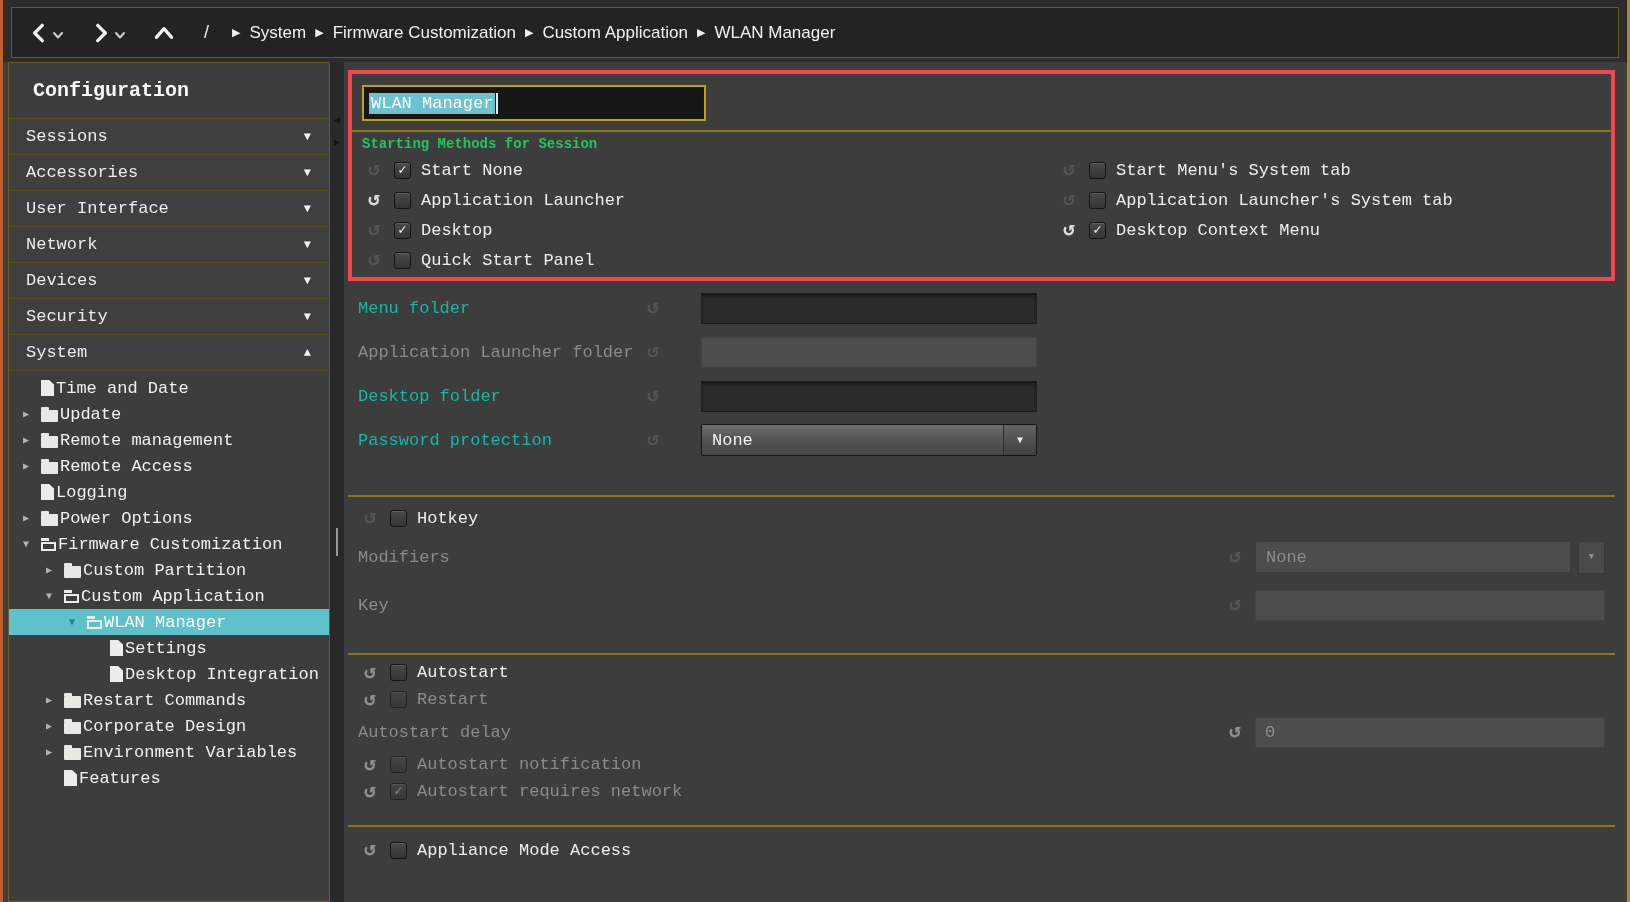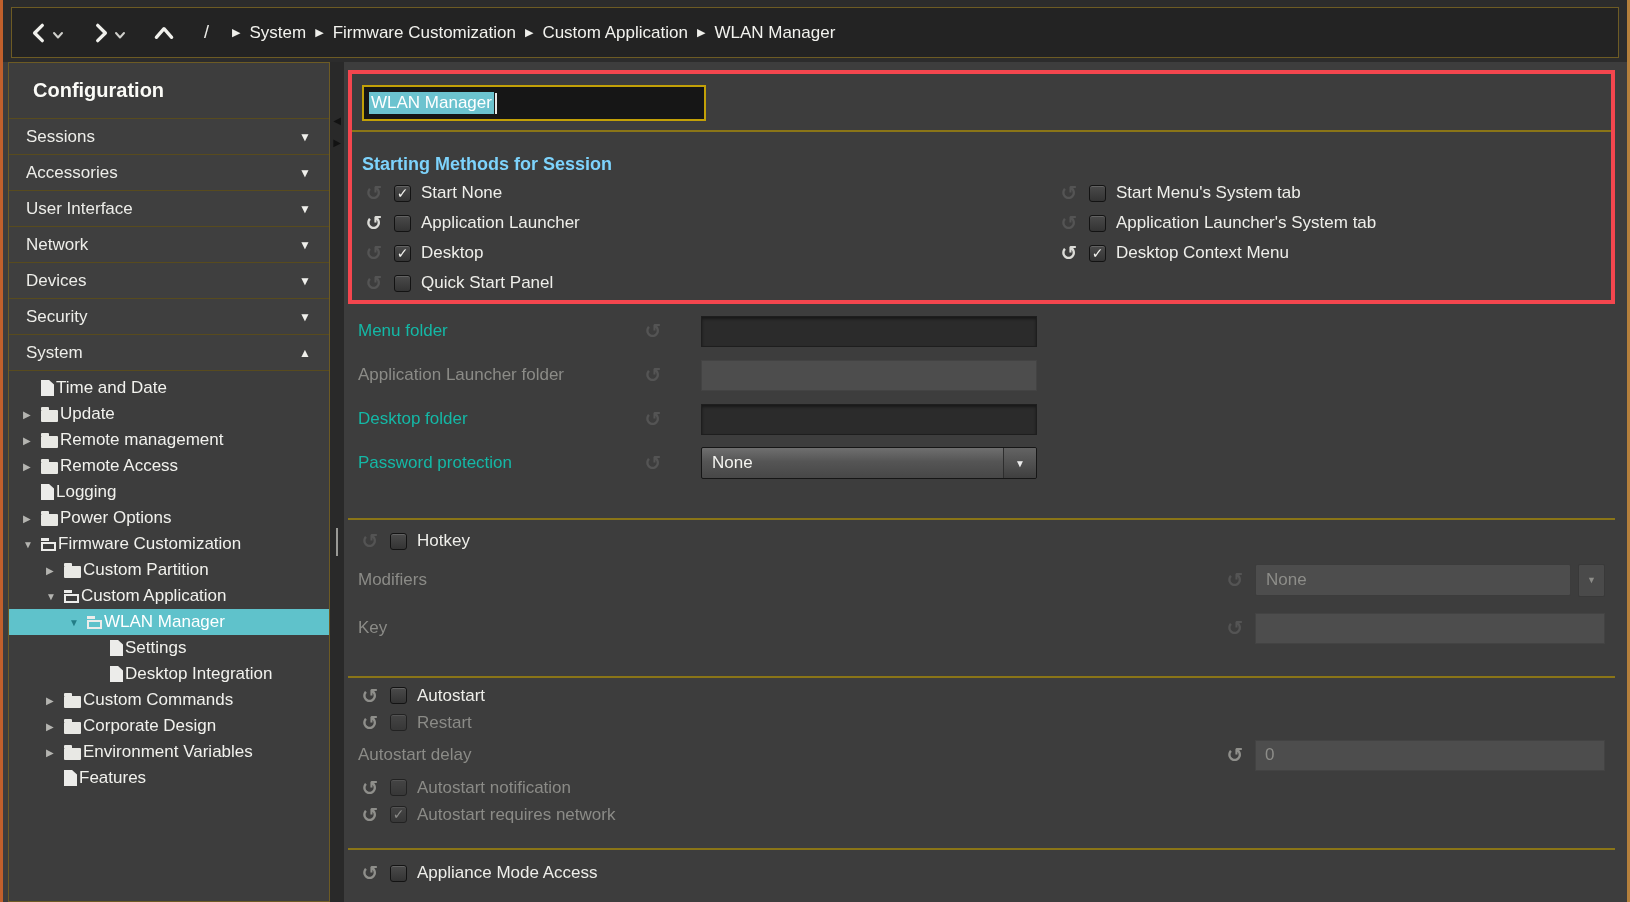--- a/index.html
+++ b/index.html
@@ -18,21 +18,21 @@
     display:flex; align-items:center; padding:0 16px;
   }
   .nav-btn { display:flex; align-items:center; justify-content:center; cursor:default; }
   .nav-caret { margin:6px 4px 0 2px; }
   .nav-gap { width:22px; }
   .path-root { margin:0 14px 0 28px; font-size:18px; color:#efefeb; }
   .breadcrumb { display:flex; align-items:center; }
   .bc-sep { font-size:11px; color:#efefeb; margin:0 9px; }
   .bc-item { font-size:17px; color:#f2f2ee; white-space:nowrap; }
   
-  .content { display:flex; height:840px; }
+  .content { display:flex; height:840px;font-family:Liberation Mono, monospace; }
   
   .sidebar {
     width:322px; margin-left:5px; background:#3d3d3d;
     border:1px solid #6d5b24; overflow:hidden; flex:none;
   }
   .sidebar-title { height:56px; display:flex; align-items:center; padding-left:24px;
     font-size:20px; font-weight:bold; color:#fbfbf7; border-bottom:1px solid #584b1e; }
   .acc-row { height:36px; display:flex; align-items:center; padding:0 18px 0 17px;
     border-bottom:1px solid #584b1e; background:#3f3f3f; }
   .acc-label { flex:1; color:#ededE9; }
@@ -63,21 +63,21 @@
   
   .main { flex:1; padding:0 12px 0 4px; overflow:hidden; }
   .gold-divider { height:2px; background:#8a7517; }
   .red-box { margin-top:8px; border:4px solid #f4464e; }
   .session-row { display:flex; align-items:center; height:56px; padding:2px 10px 0 10px; }
   .session-label { flex:1; color:#eceCE8; }
   .session-input { width:344px; height:36px; border:2px solid #c2a007; background:#161616;
     display:flex; align-items:center; padding:0 5px; }
   .sel-text { background:#6cc3cf; color:#ffffff; padding:1px 2px; }
   .caret { display:inline-block; width:2px; height:21px; background:#e8e8e8; margin-left:1px; }
-  .section-title { font-size:18px; font-weight:bold; color:#7dd3fc; padding:22px 0 3px 10px; }
+  .section-title { font-size:14px; font-weight:bold; color:#22c55e; padding:4px 0 3px 10px; }
   .sm-grid { display:grid; grid-template-columns:695px 1fr; padding-bottom:2px; }
   
   .check-row { height:30px; display:flex; align-items:center; padding-left:10px; }
   .check-row.sec { height:27px; }
   .reset-icon { width:24px; flex:none; font-size:20px; font-weight:bold; text-align:center; line-height:1; }
   .reset-dim { color:#545454; }
   .reset-mid { color:#8f8f8b; }
   .reset-bright { color:#dcdcd8; }
   .checkbox { width:17px; height:17px; flex:none; border-radius:3px; margin-left:8px;
     background:linear-gradient(180deg,#4a4a4a,#343434); border:1px solid #131313;
@@ -256,21 +256,21 @@
           <span class="tree-label">Settings</span>
         </div>
         <div class="tree-row" style="padding-left: 83px;">
           <span class="expander"></span>
           <span class="tree-icon icon-doc"></span>
           <span class="tree-label">Desktop Integration</span>
         </div>
         <div class="tree-row" style="padding-left: 37px;">
           <span class="expander">▶</span>
           <span class="tree-icon icon-folder"></span>
-          <span class="tree-label">Custom Commands</span>
+          <span class="tree-label">Restart Commands</span>
         </div>
         <div class="tree-row" style="padding-left: 37px;">
           <span class="expander">▶</span>
           <span class="tree-icon icon-folder"></span>
           <span class="tree-label">Corporate Design</span>
         </div>
         <div class="tree-row" style="padding-left: 37px;">
           <span class="expander">▶</span>
           <span class="tree-icon icon-folder"></span>
           <span class="tree-label">Environment Variables</span>

